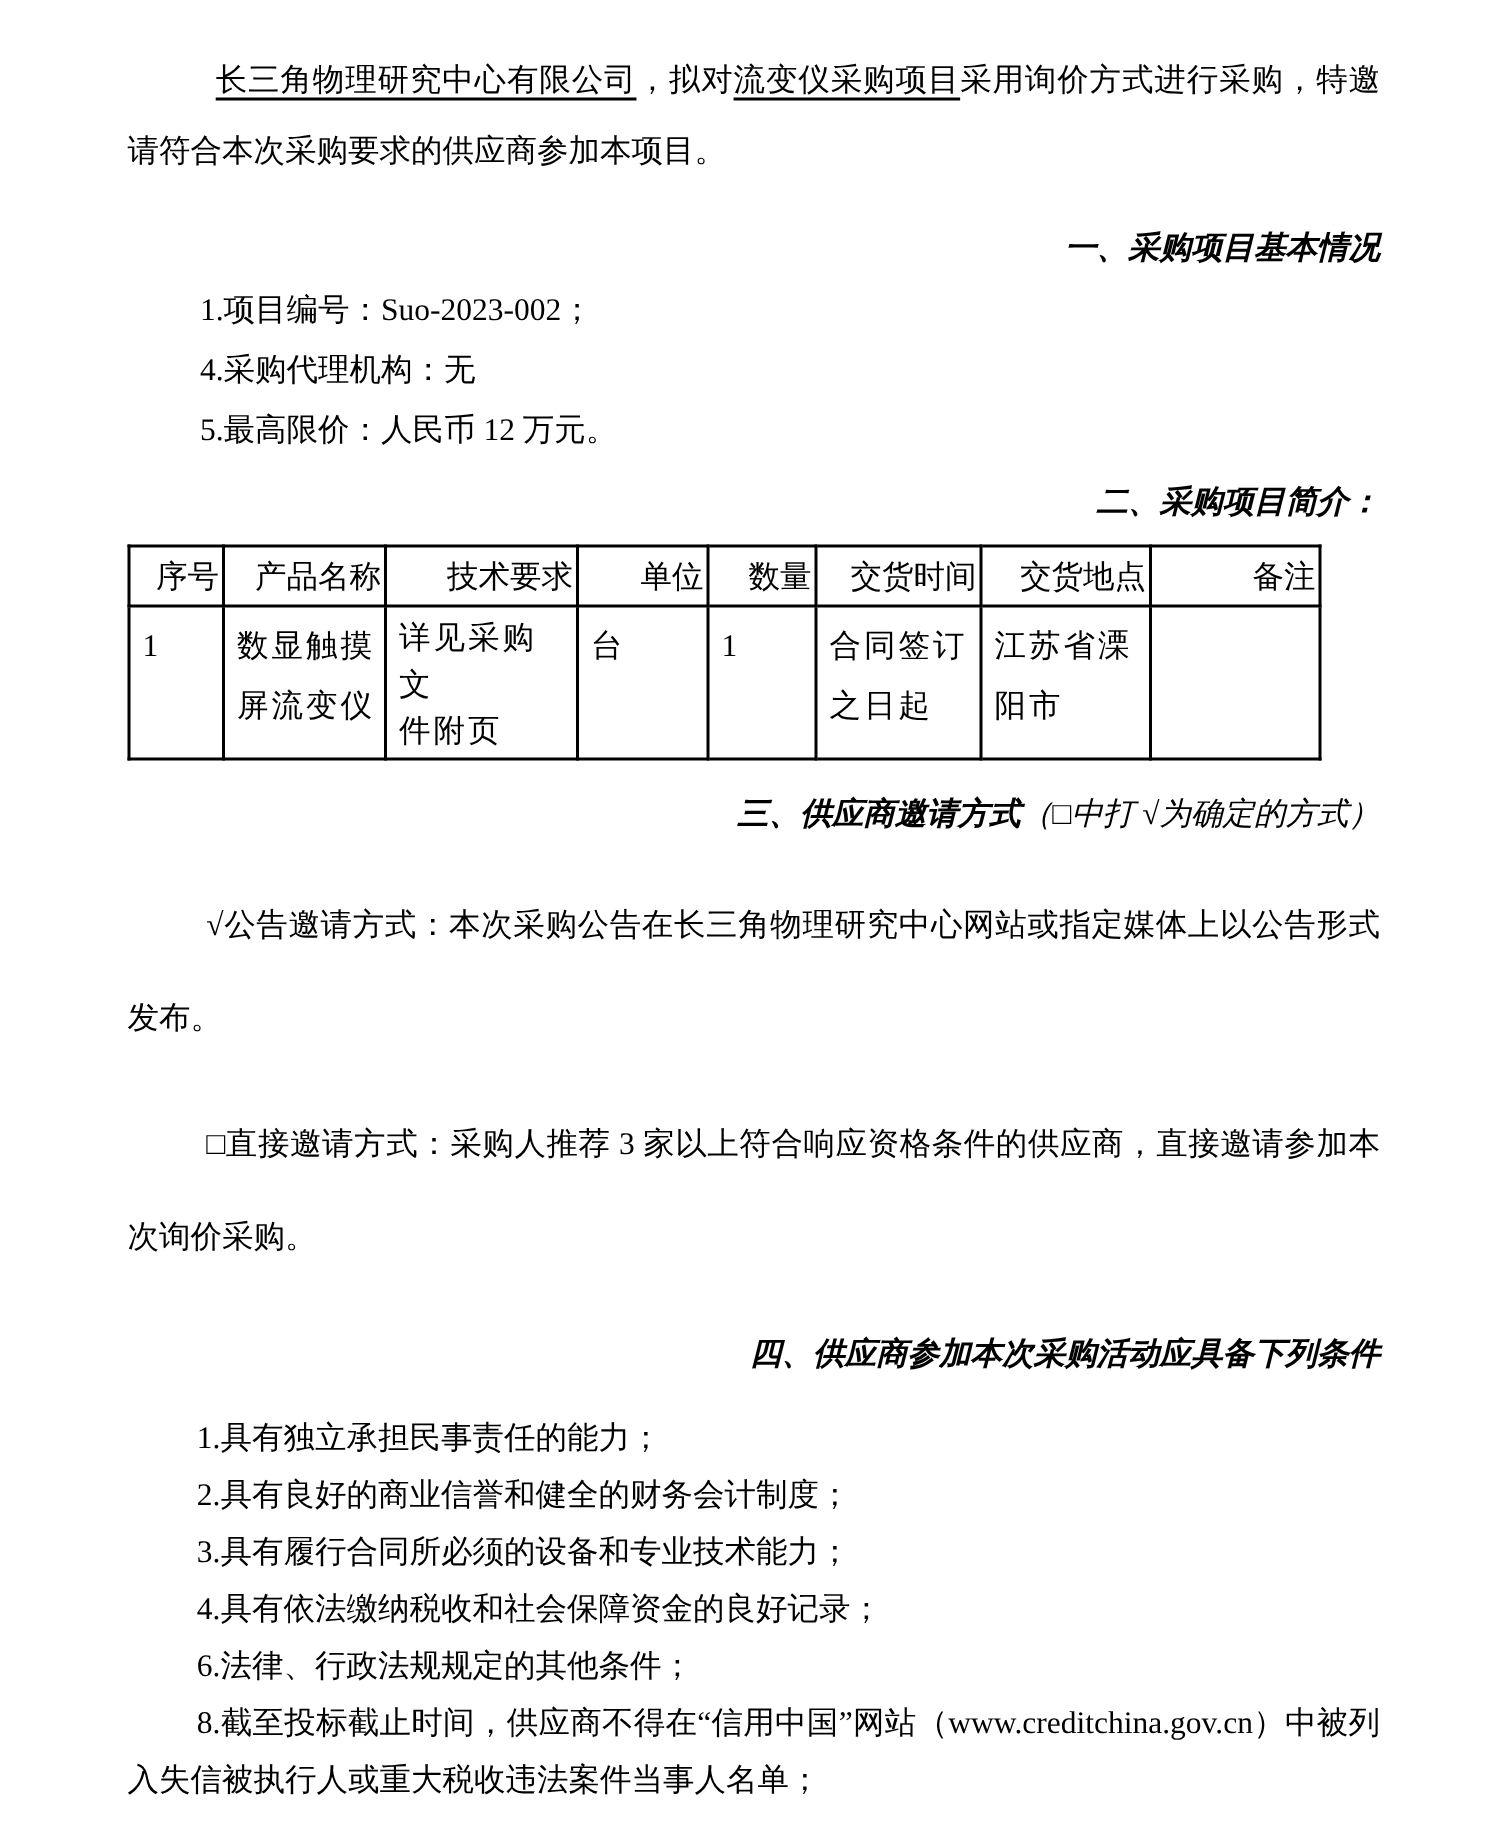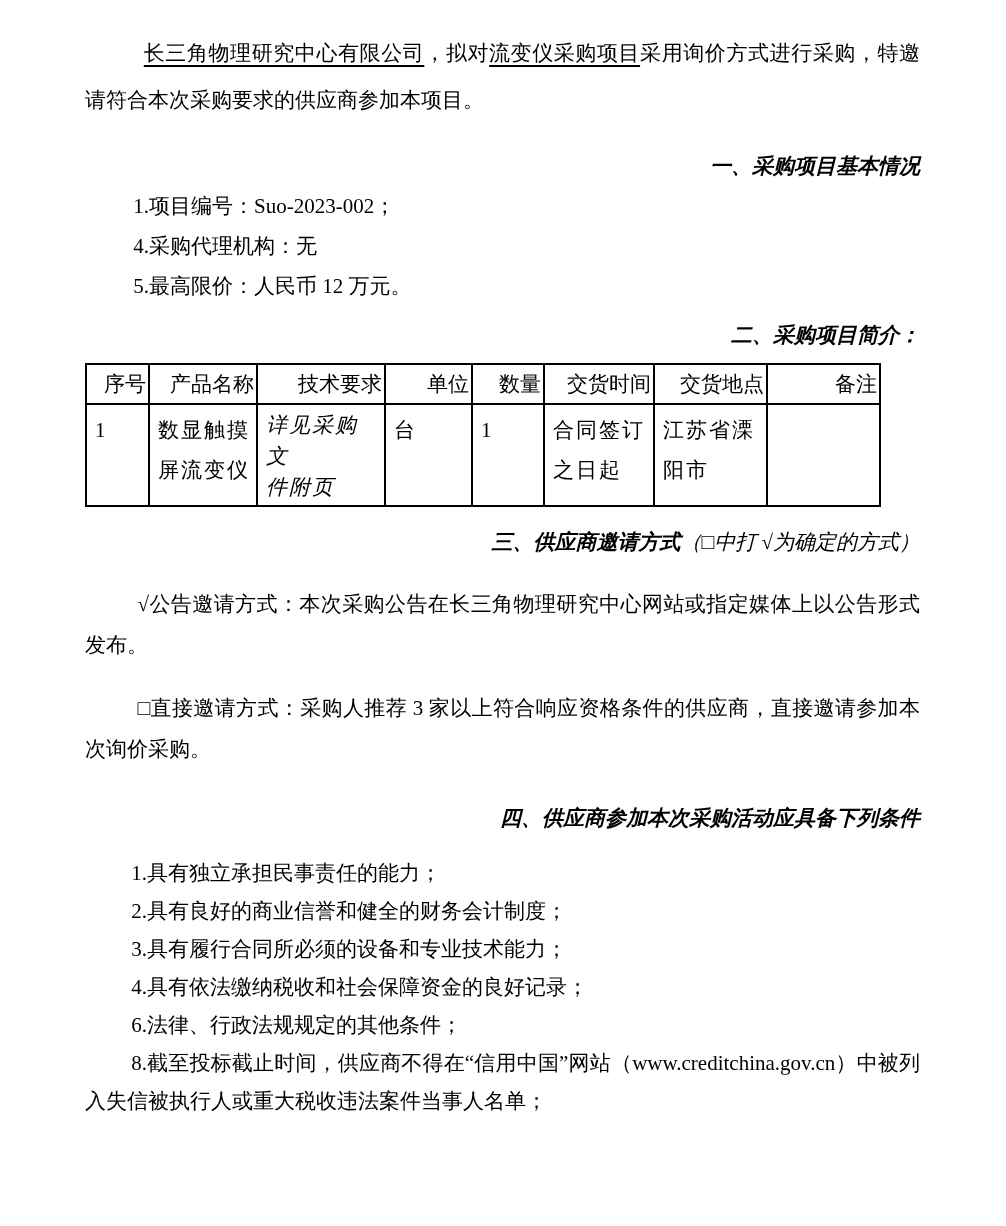--- a/index.html
+++ b/index.html
@@ -54,23 +54,23 @@
     padding: 0 2px;
   }
   table.brief td {
     vertical-align: top;
     height: 68px;
     padding: 5px 4px 2px 8px;
     white-space: pre-line;
     line-height: 40px;
     letter-spacing: 2px;
   }
-  table.brief td.tight { line-height: 31px; font-style: italic; }
+  table.brief td.tight { line-height: 31px; }
 
-  .invite-para { line-height: 41px; text-indent: 2.5em; margin-top: 22px; }
+  .invite-para { line-height: 62px; text-indent: 2.5em; margin-top: 22px; }
 
   .cond { line-height: 38px; text-indent: 2.2em; }
   .cond-first { margin-top: 16px; }
 </style>
 </head>
 <body>
 
 <div class="page">
 
   <p class="intro"><span class="u">长三角物理研究中心有限公司</span><span>，拟对</span><span class="u">流变仪采购项目</span><span>采用询价方式进行采购，特邀请符合本次采购要求的供应商参加本项目。</span></p>

